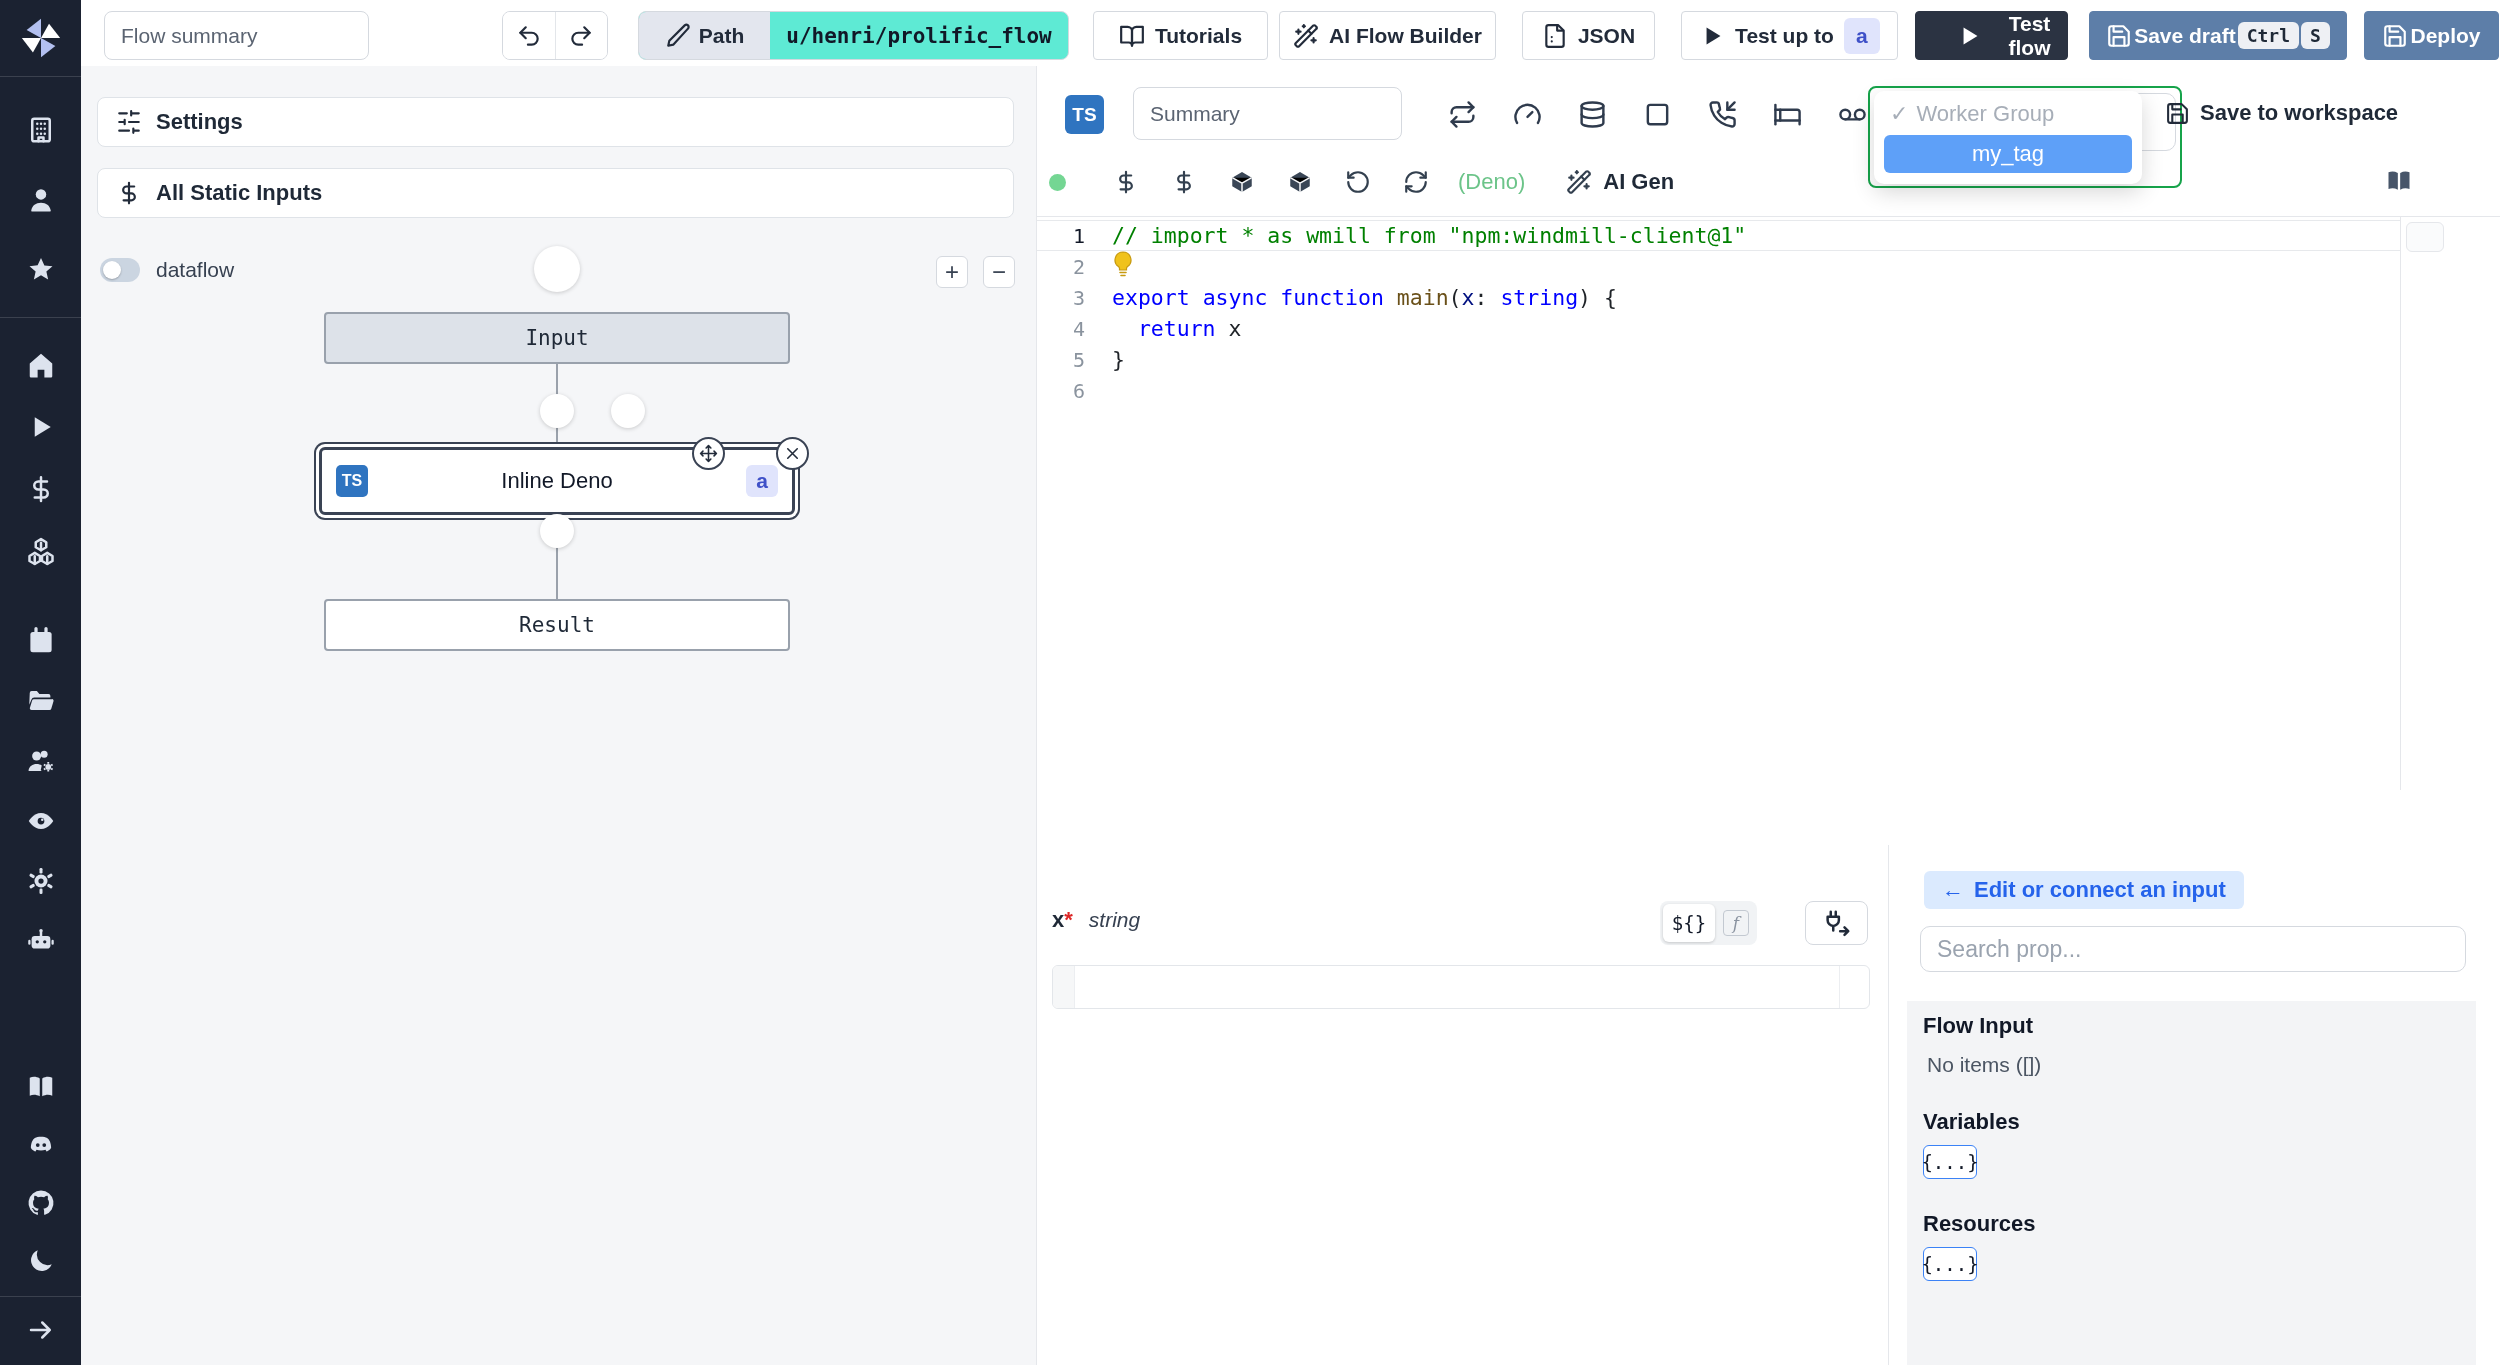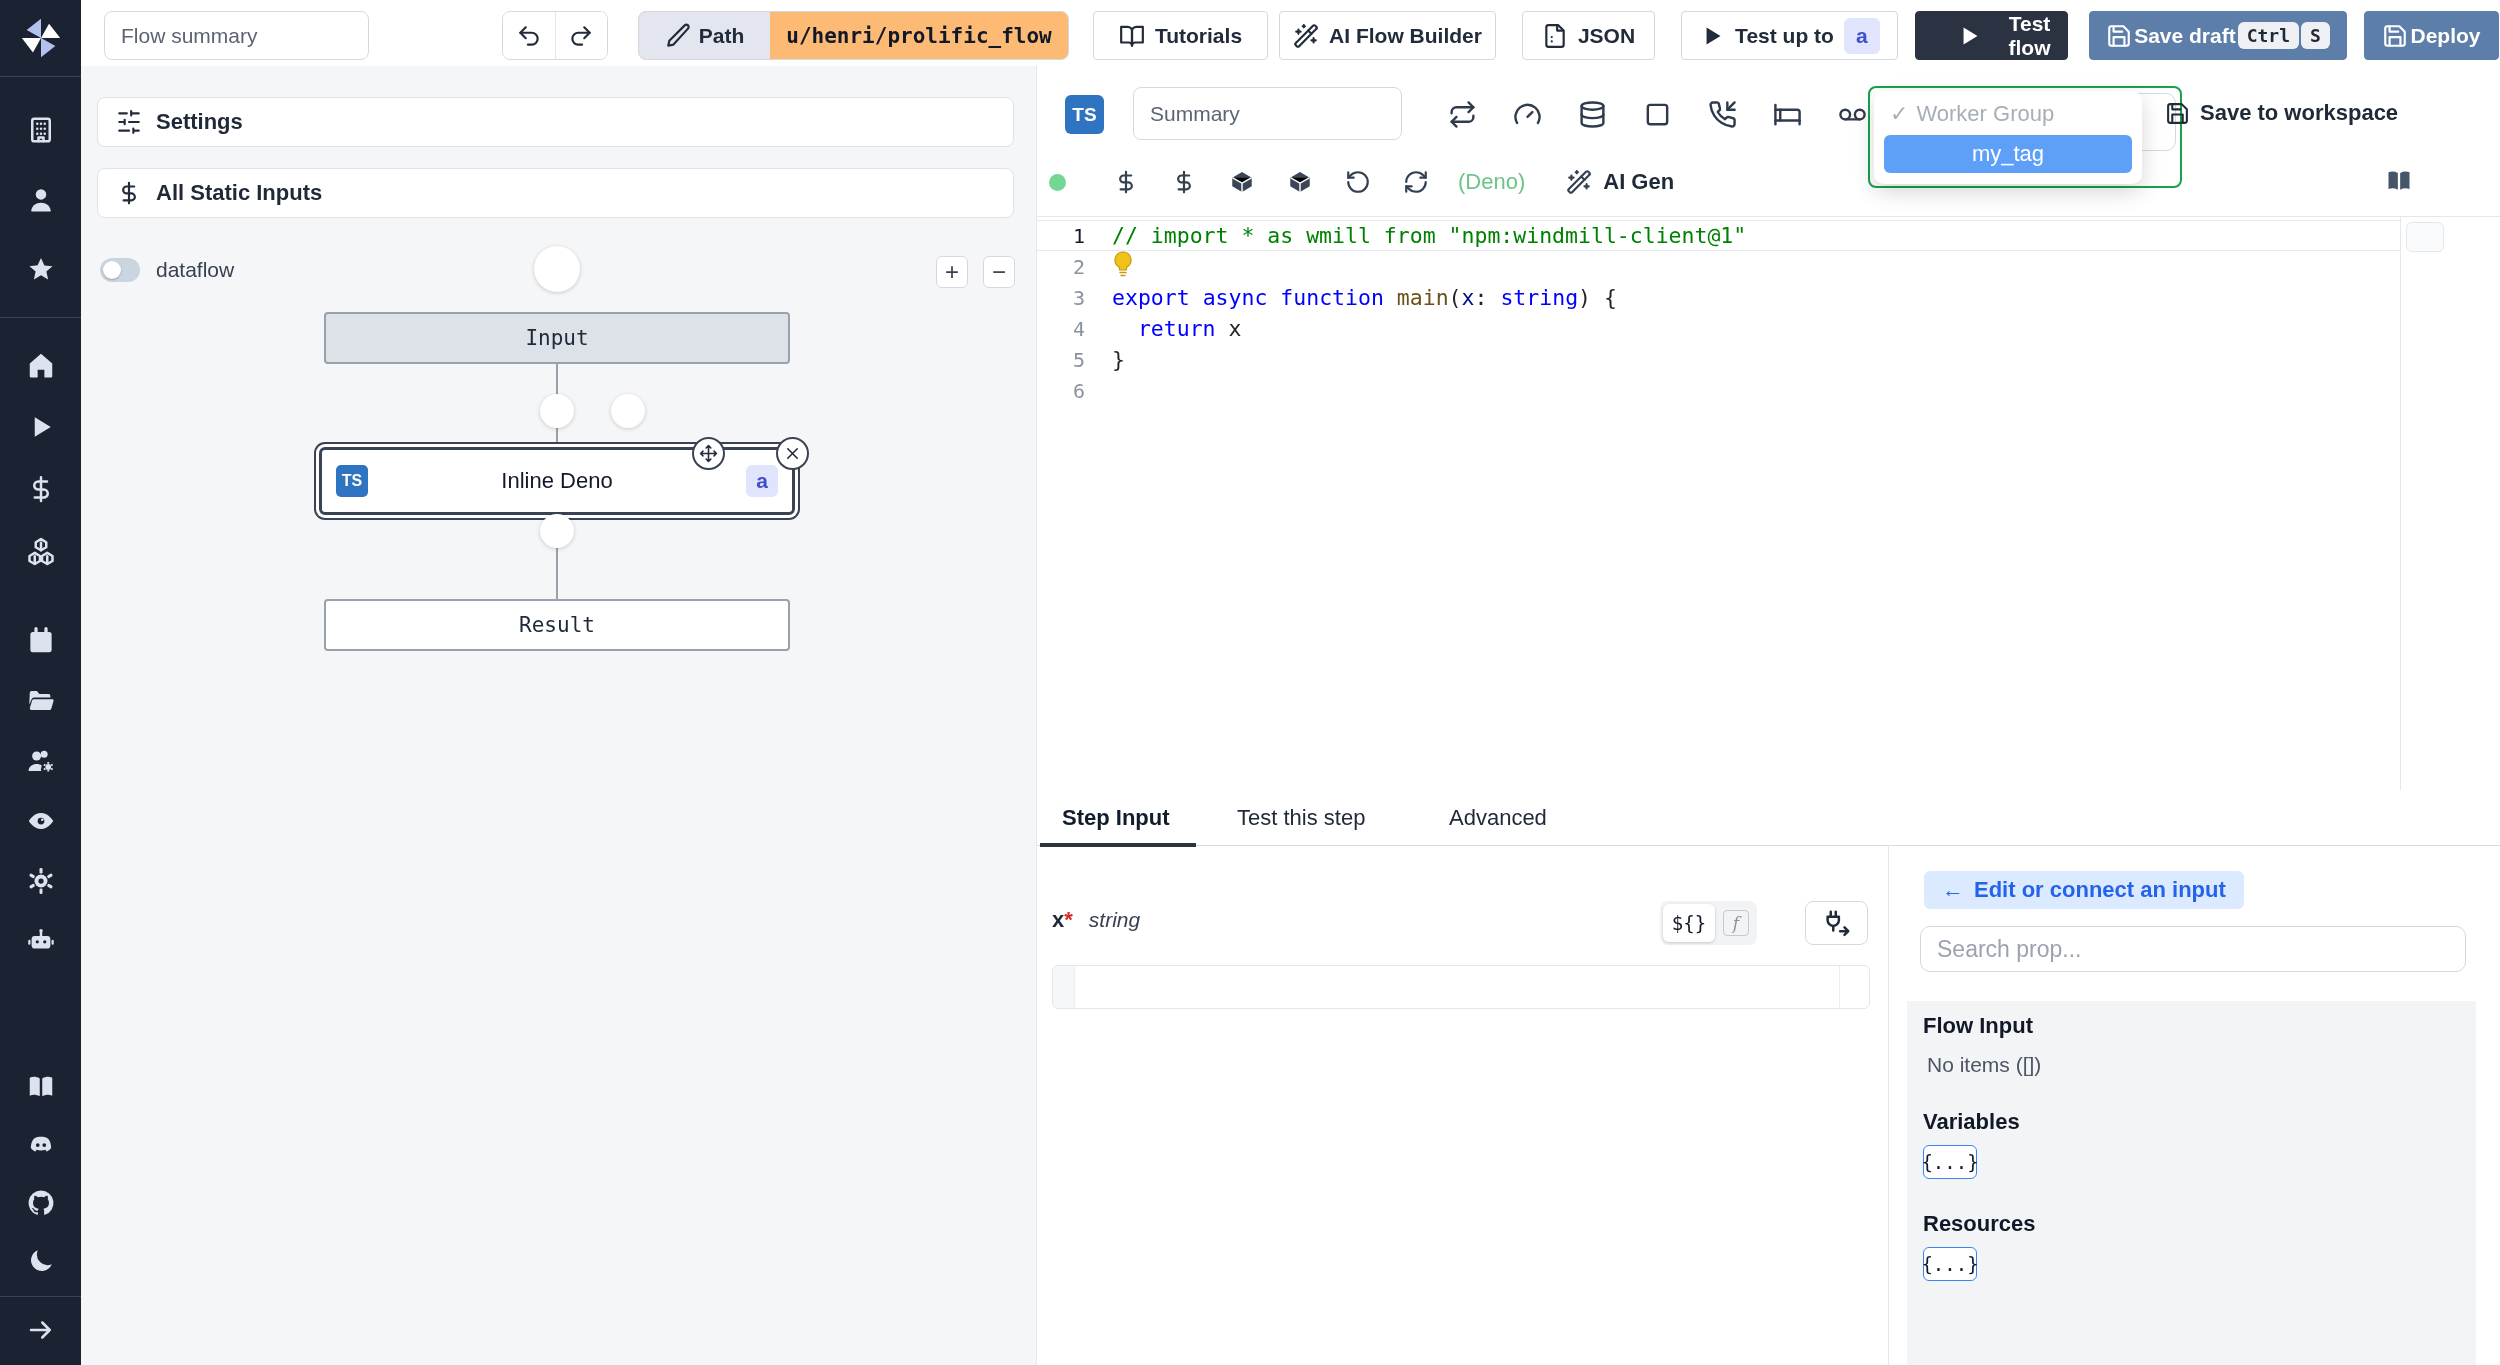--- a/index.html
+++ b/index.html
@@ -26,21 +26,21 @@
   #topbar { position:absolute; left:81px; top:0; width:2419px; height:66px; background:#fff; }
   .tb { position:absolute; top:11px; height:49px; display:flex; align-items:center; border-radius:4px; font-size:21px; font-weight:600; color:#222b3a; }
   .tb.btn { border:1px solid #d5d9df; background:#fff; justify-content:center; gap:10px; cursor:pointer; }
   .tb .ic svg { width:26px; height:26px; }
   .ic { display:inline-flex; align-items:center; justify-content:center; color:#222b3a; }
   input.box { border:1px solid #d5d9df; border-radius:8px; font-size:21px; color:#374151; padding:0 16px; outline:none; font-family:"Liberation Sans",sans-serif; }
   input.box::placeholder { color:#5b6472; }
   #undo-redo { left:421px; width:106px; border:1px solid #d5d9df; border-radius:8px; overflow:hidden; }
   #undo-redo .half { width:53px; height:100%; display:flex; align-items:center; justify-content:center; cursor:pointer; background:#fff; }
   #undo-redo .half + .half { border-left:1px solid #e3e6ea; }
-  #path-group { left:557px; width:431px; border:1px solid #d5d9df; border-radius:8px; overflow:hidden; background:#fdba74; }
+  #path-group { left:557px; width:431px; border:1px solid #d5d9df; border-radius:8px; overflow:hidden; background:#5eead4; }
   #path-left { width:131px; height:100%; background:#e3e6ee; display:flex; align-items:center; justify-content:center; gap:8px; font-weight:700; font-size:21px; cursor:pointer; }
   #path-value { flex:1; text-align:center; font-size:21px; color:#111827; }
   .badge-a { background:#e0e4fc; color:#3f51c8; font-weight:700; font-size:21px; border-radius:6px; width:36px; height:36px; display:flex; align-items:center; justify-content:center; }
   .tb.dark { background:#2b3342; color:#fff; border:1px solid #2b3342; cursor:pointer; justify-content:center; gap:10px;padding-left:40px; }
   .tb.slate { background:#5d7ea8; color:#fff; border:1px solid #5d7ea8; cursor:pointer; justify-content:center; gap:2px; }
   .tb.dark .ic, .tb.slate .ic { color:#fff; }
   kbd { font-family:"DejaVu Sans Mono",monospace; font-size:18px; background:#eef0f4; color:#1f2937; border-radius:6px; padding:3px 9px; }
 
   
   #flow-panel { position:absolute; left:81px; top:66px; width:956px; height:1299px; background:#f5f6f8; border-right:1px solid #e5e7eb; }
@@ -641,26 +641,20 @@
           <span class="lc"><span class="tok-plain">}</span></span>
         </div>
         <div class="code-row">
           <span class="ln">6</span>
           <span class="lc"></span>
         </div>
       </div>
   </section>
 
   <section id="bottom">
-    <div id="tabbar">
-      <span class="tab active" style="left:25px">Step Input</span>
-      <span class="tab" style="left:200px">Test this step</span>
-      <span class="tab" style="left:412px">Advanced</span>
-      <span id="tab-underline"></span>
-    </div>
 
     <div id="arg-row">
       <span id="arg-name">x</span>
         <span id="arg-req">*</span>
       <span id="arg-type">string</span>
     </div>
     <div id="seg">
       <span id="seg-expr">${}</span>
       <span id="seg-fn">f</span>
     </div>

